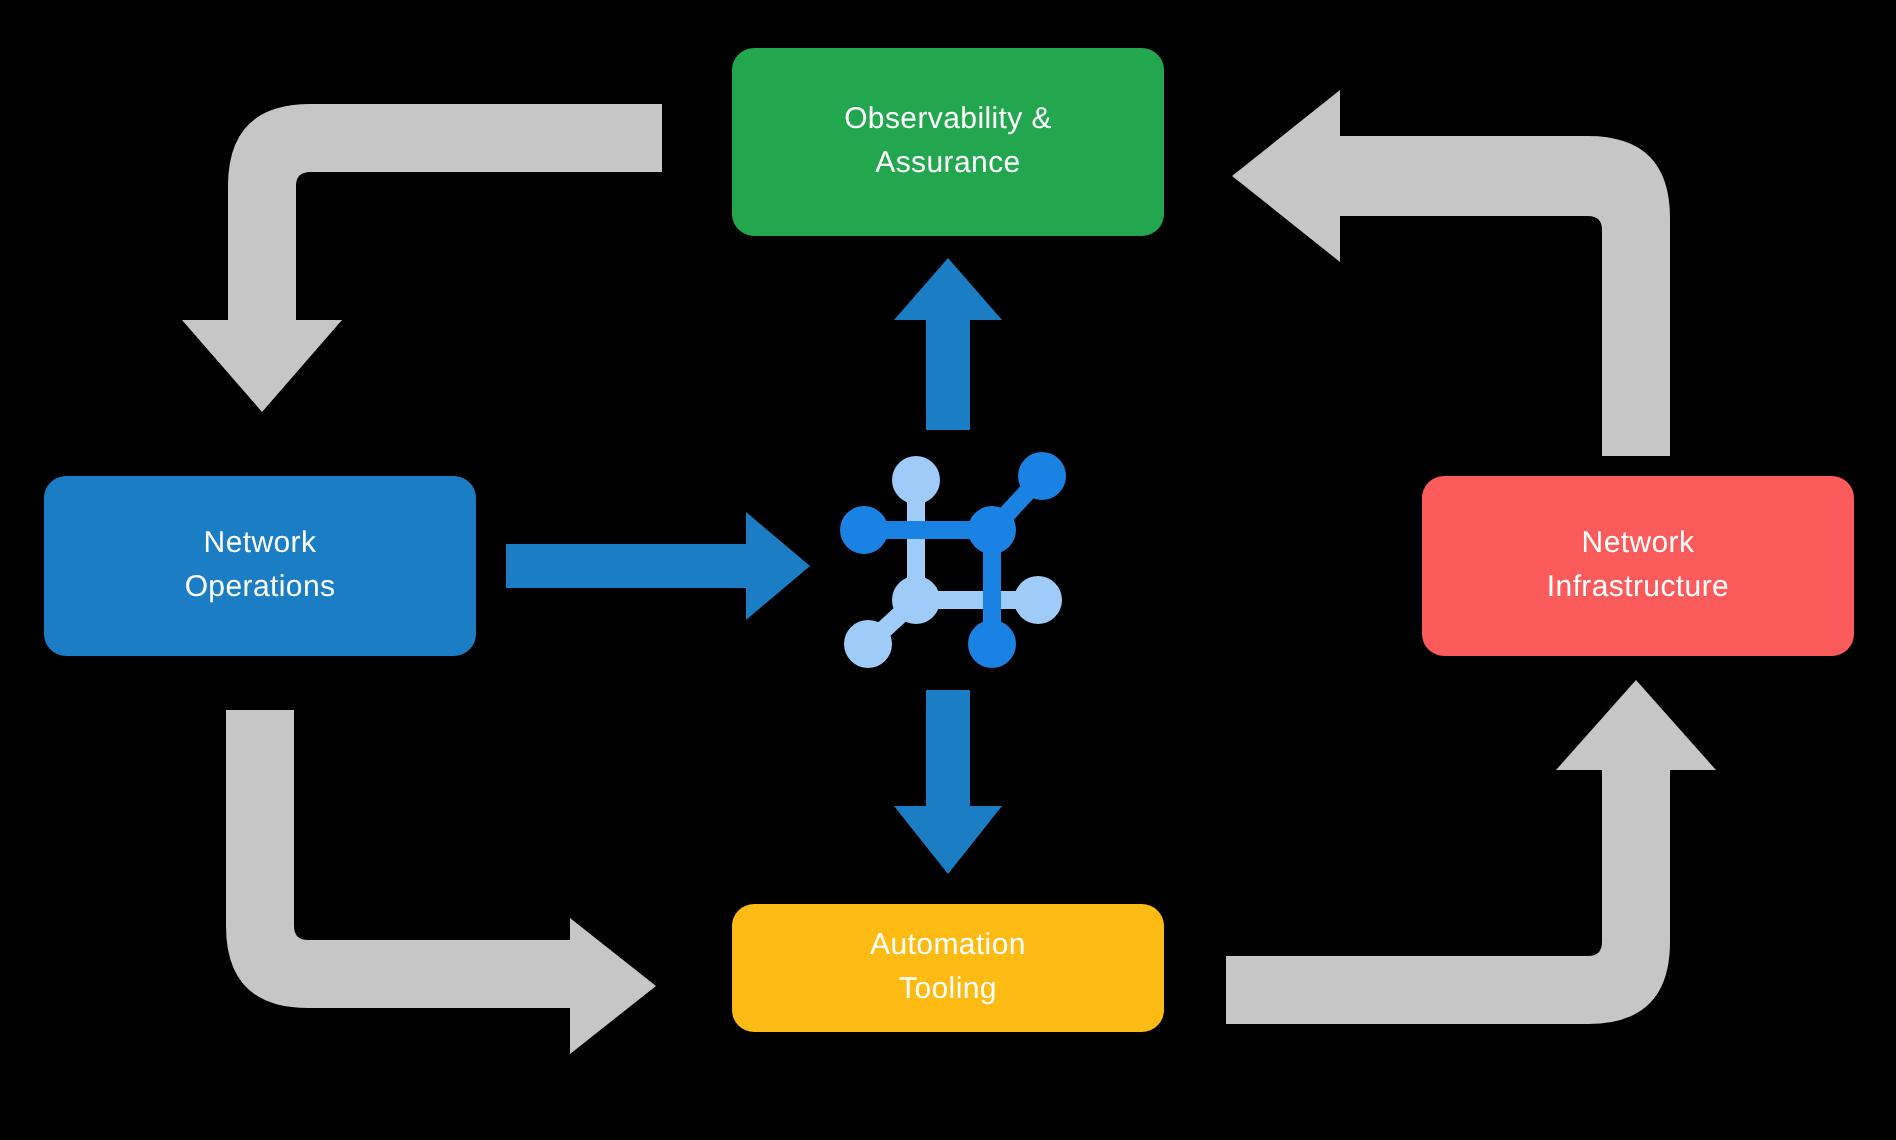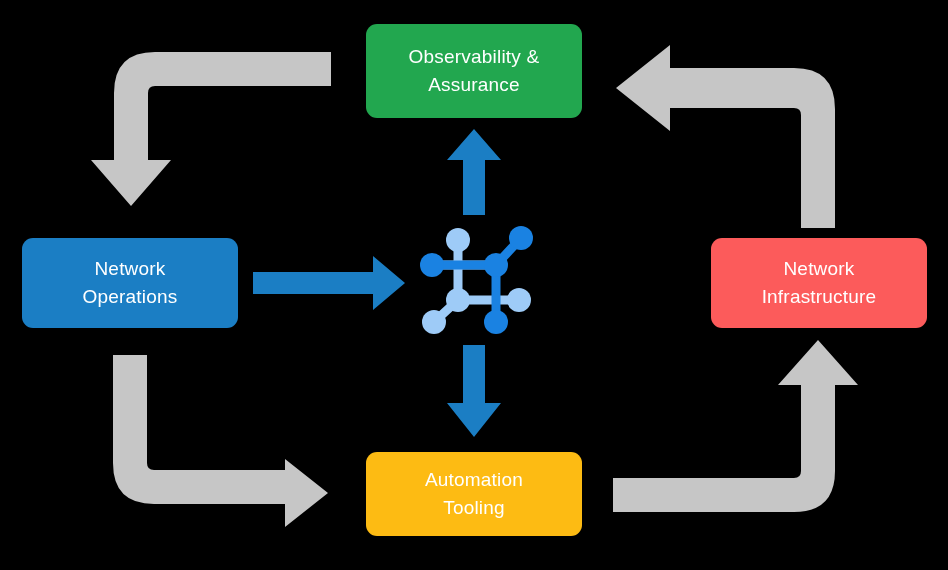--- a/index.html
+++ b/index.html
@@ -16,21 +16,21 @@
     font-family: "Liberation Sans", sans-serif;
   }
   .node-box {
     position: absolute;
     border-radius: 11px;
     display: flex;
     align-items: center;
     justify-content: center;
     text-align: center;
     color: #ffffff;
-    font-size: 19px;
+    font-size: 15px;
     line-height: 1.45;
     font-weight: 400;
     letter-spacing: 0.2px;
     box-sizing: border-box;
     padding: 4px 10px;
   }
   .box-label {
     display: block;
     white-space: pre-line;
   }
@@ -166,18 +166,18 @@
   <div class="node-box" style="left:22px; top:238px; width:216px; height:90px; background:#1b7ec4;">
     <span class="box-label">Network
 Operations</span>
   </div>
 
   <div class="node-box" style="left:711px; top:238px; width:216px; height:90px; background:#fc5b5b;">
     <span class="box-label">Network
 Infrastructure</span>
   </div>
 
-  <div class="node-box" style="left:366px; top:452px; width:216px; height:84px; background:#fdbb13;">
+  <div class="node-box" style="left:366px; top:452px; width:216px; height:64px; background:#fdbb13;">
     <span class="box-label">Automation
 Tooling</span>
   </div>
 
 </div>
 
 </body></html>

